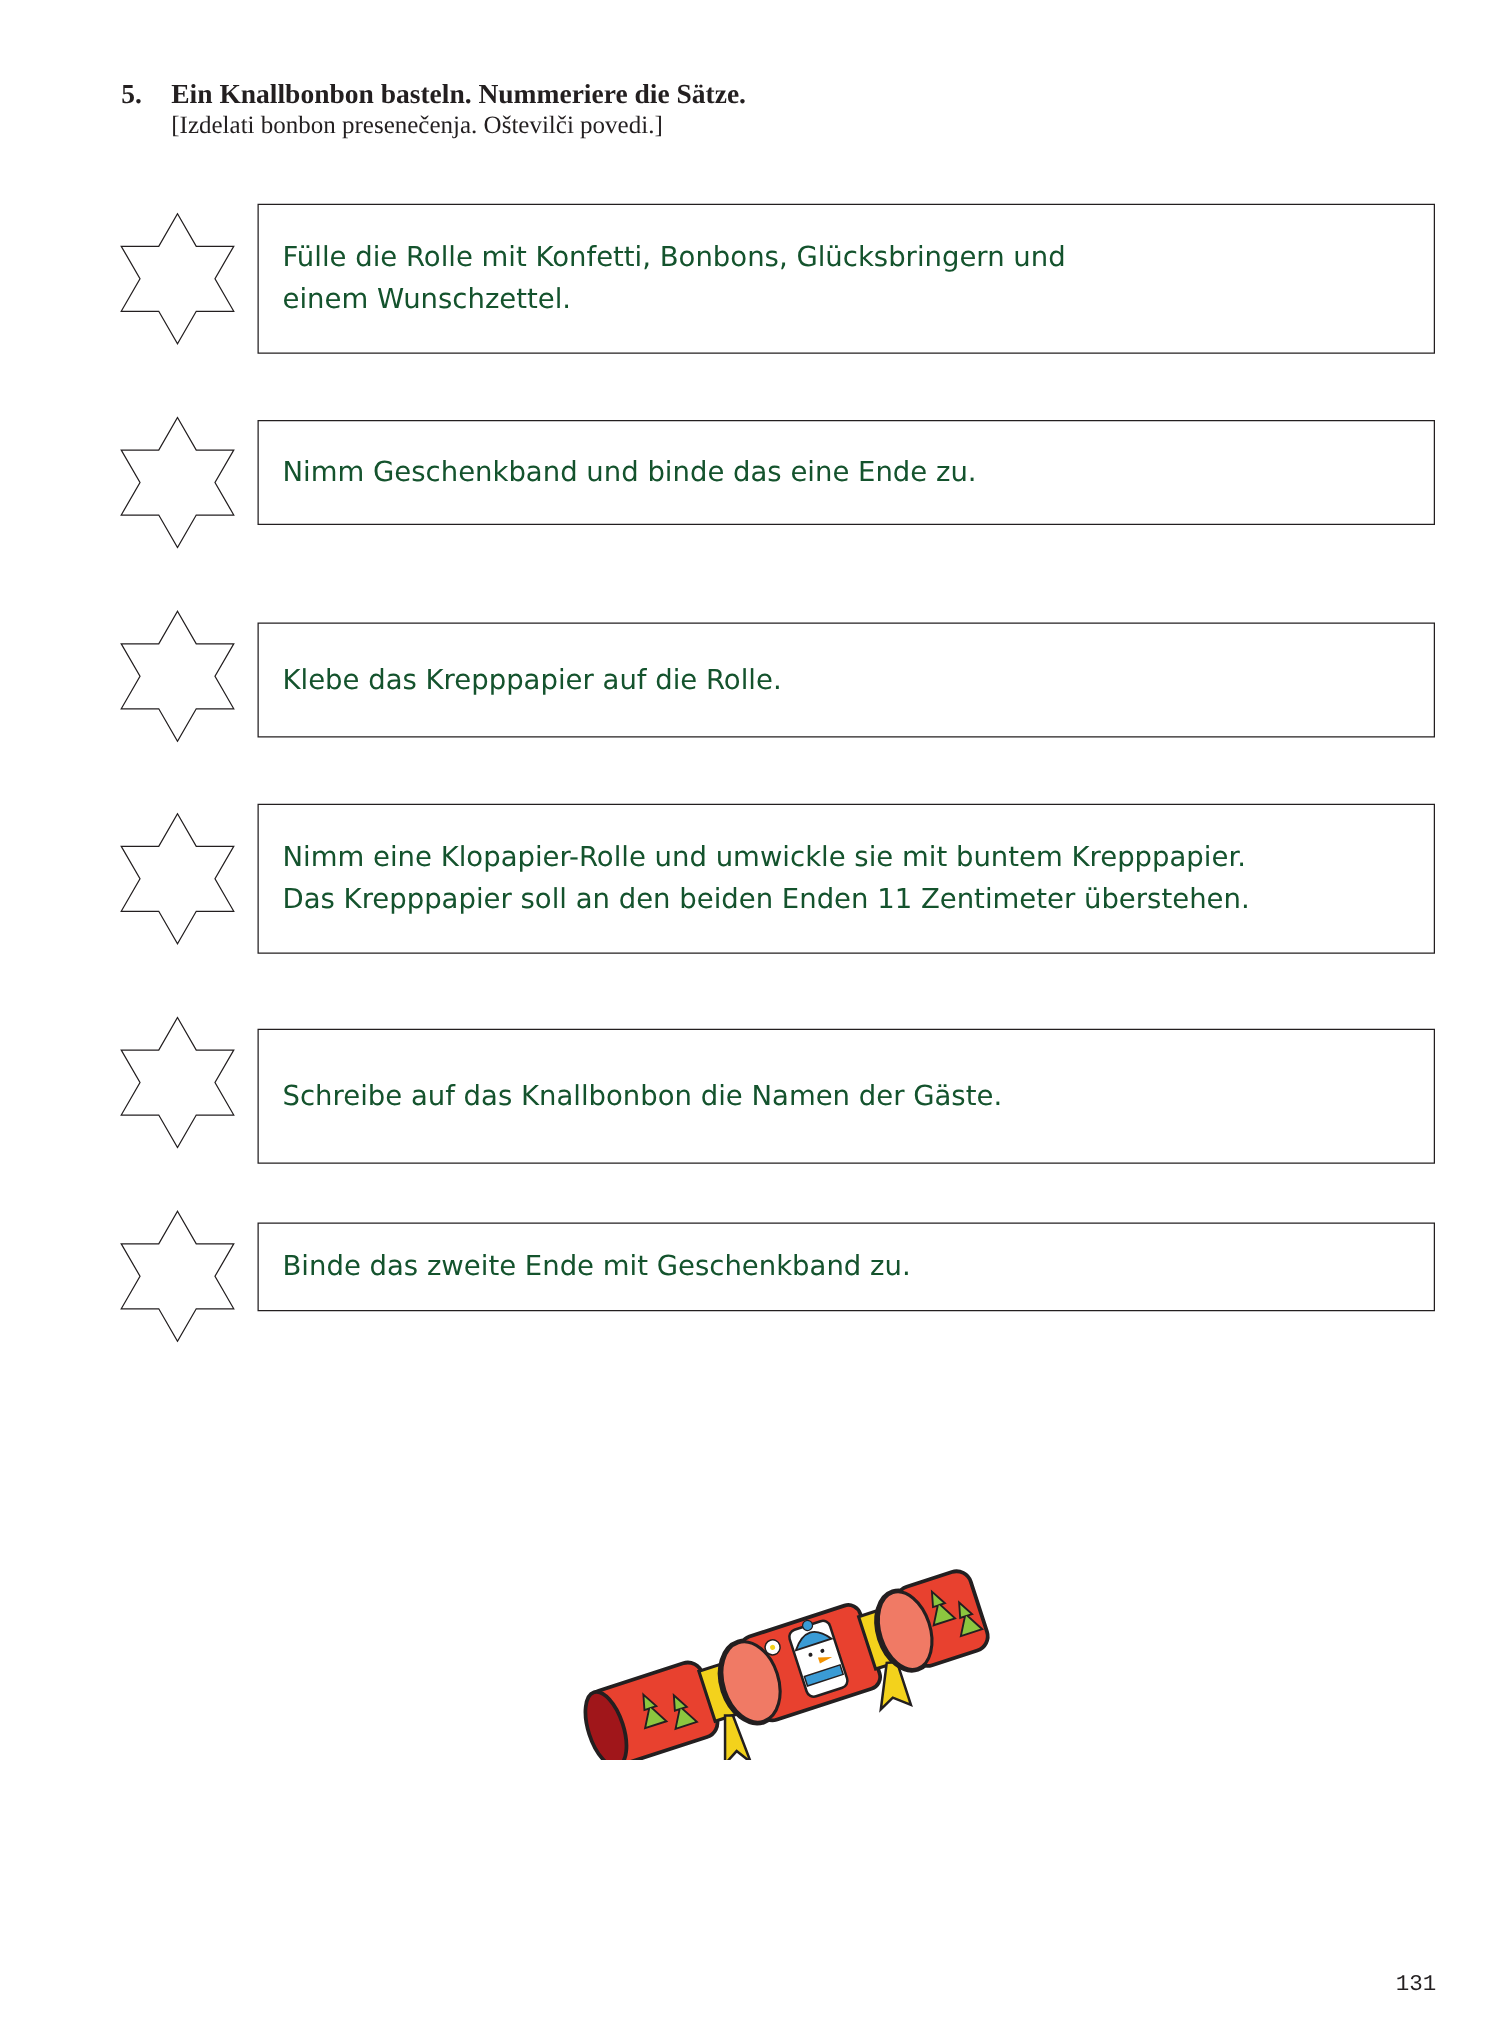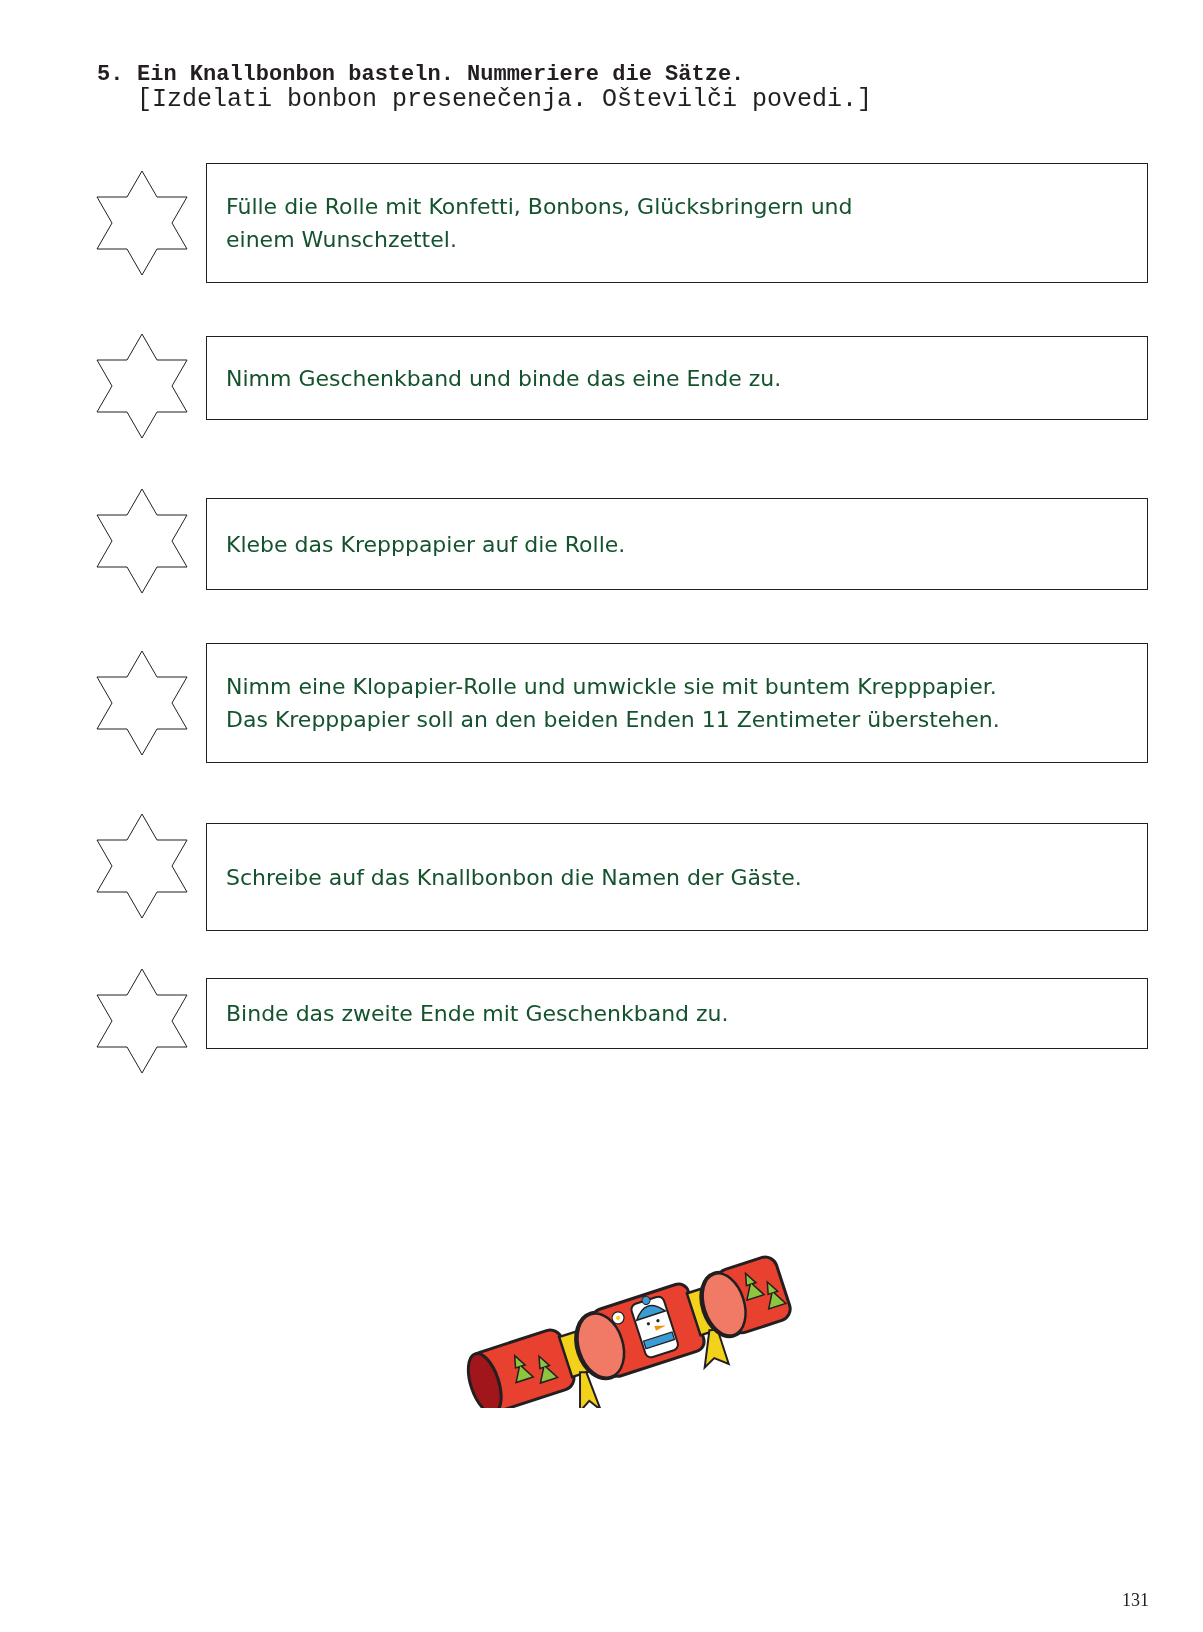--- a/index.html
+++ b/index.html
@@ -1,30 +1,30 @@
 <!DOCTYPE html>
 <html><head>
 <meta charset="utf-8">
 <style>
   html, body { margin: 0; padding: 0; background: #ffffff; }
   body { width: 1203px; height: 1632px; position: relative; overflow: hidden; color: #231f20; }
-  .header { position: absolute; left: 97px; top: 62px; font-family: Liberation Mono, monospace; }
+  .header { position: absolute; left: 97px; top: 62px; font-family: Liberation Serif, serif; }
   .header .title { font-size: 22px; font-weight: bold; line-height: 26px; white-space: nowrap; }
   .header .title .num { display: inline-block; width: 40px; }
-  .header .subtitle { font-size: 25px; line-height: 24px; padding-left: 40px; white-space: nowrap; }
+  .header .subtitle { font-size: 20px; line-height: 24px; padding-left: 40px; white-space: nowrap; }
 
   .item { position: absolute; left: 0; width: 1203px; }
   .star { position: absolute; left: 96px; width: 92px; height: 106px; }
   .star svg { width: 100%; height: 100%; display: block; }
   .box { position: absolute; left: 206px; width: 942px; border: 1.6px solid #231f20; box-sizing: border-box;
          display: flex; align-items: center; padding-left: 19px; }
   .box .text { font-family: "DejaVu Sans", sans-serif; font-size: 22px; line-height: 33px; color: #14532d; white-space: pre-line; }
 
   .illustration { position: absolute; left: 455px; top: 1228px; width: 340px; height: 180px; }
-  .page-number { position: absolute; right: 54px; top: 1578px; font-family: Liberation Serif, serif; font-size: 18px; color: #231f20; margin-top: 12px; }
+  .page-number { position: absolute; right: 54px; top: 1578px; font-family: Liberation Mono, monospace; font-size: 18px; color: #231f20; }
 </style>
 </head>
 <body>
 
 <div class="header">
   <div class="title"><span class="num">5.</span><span>Ein Knallbonbon basteln. Nummeriere die Sätze.</span></div>
   <div class="subtitle">[Izdelati bonbon presenečenja. Oštevilči povedi.]</div>
 </div>
 
 <div class="item" style="top:0">

